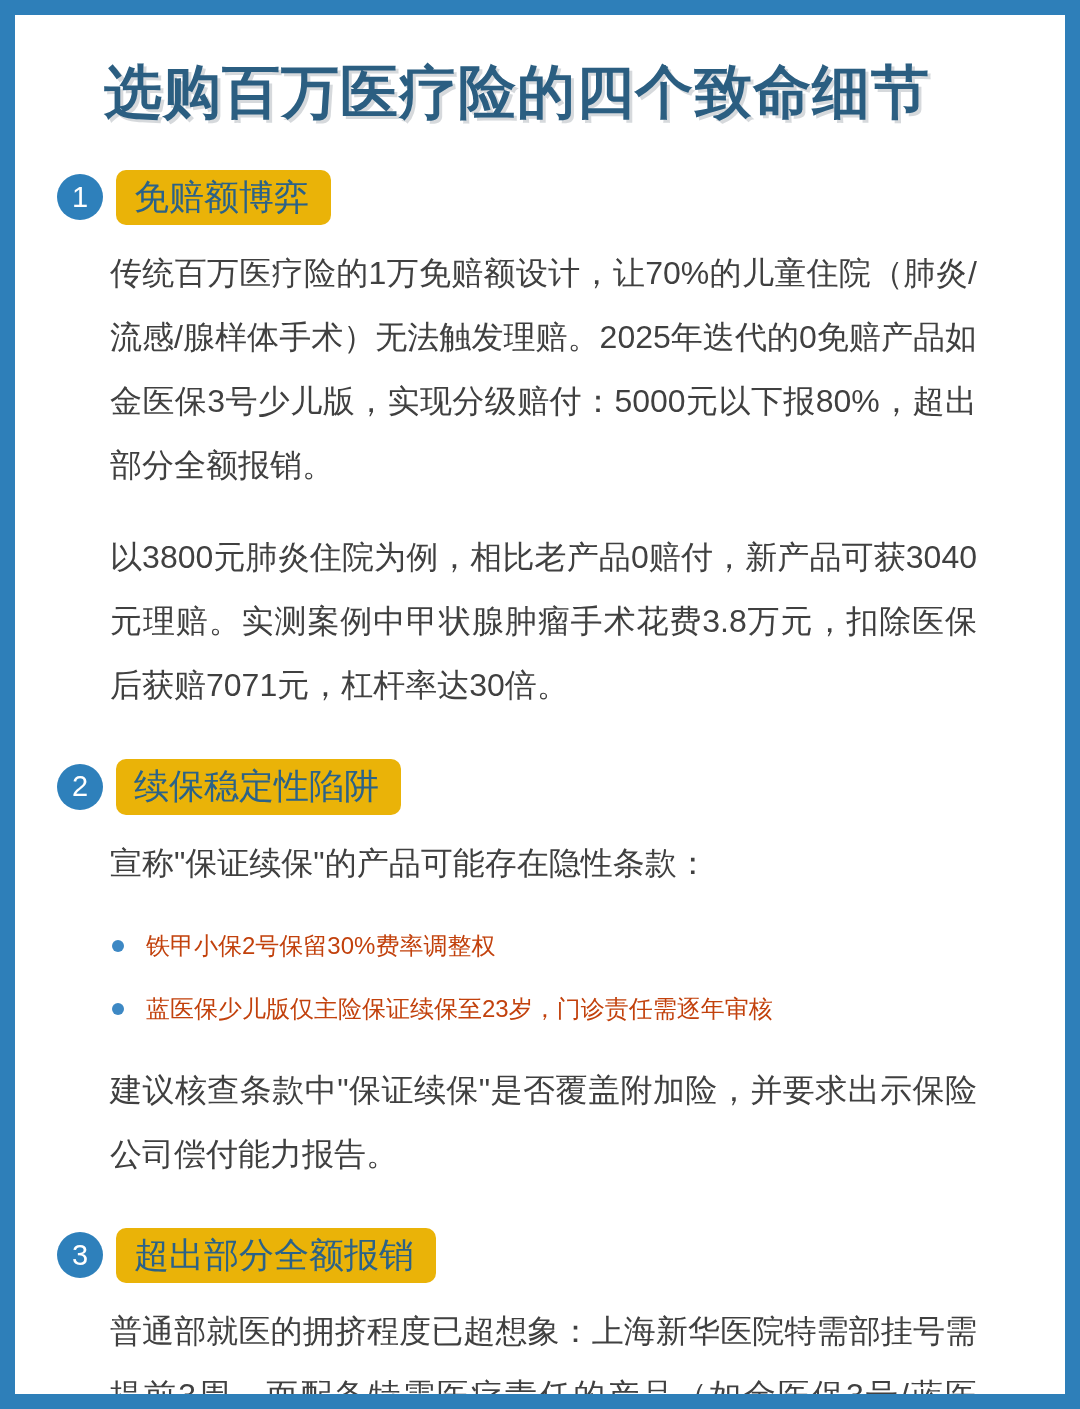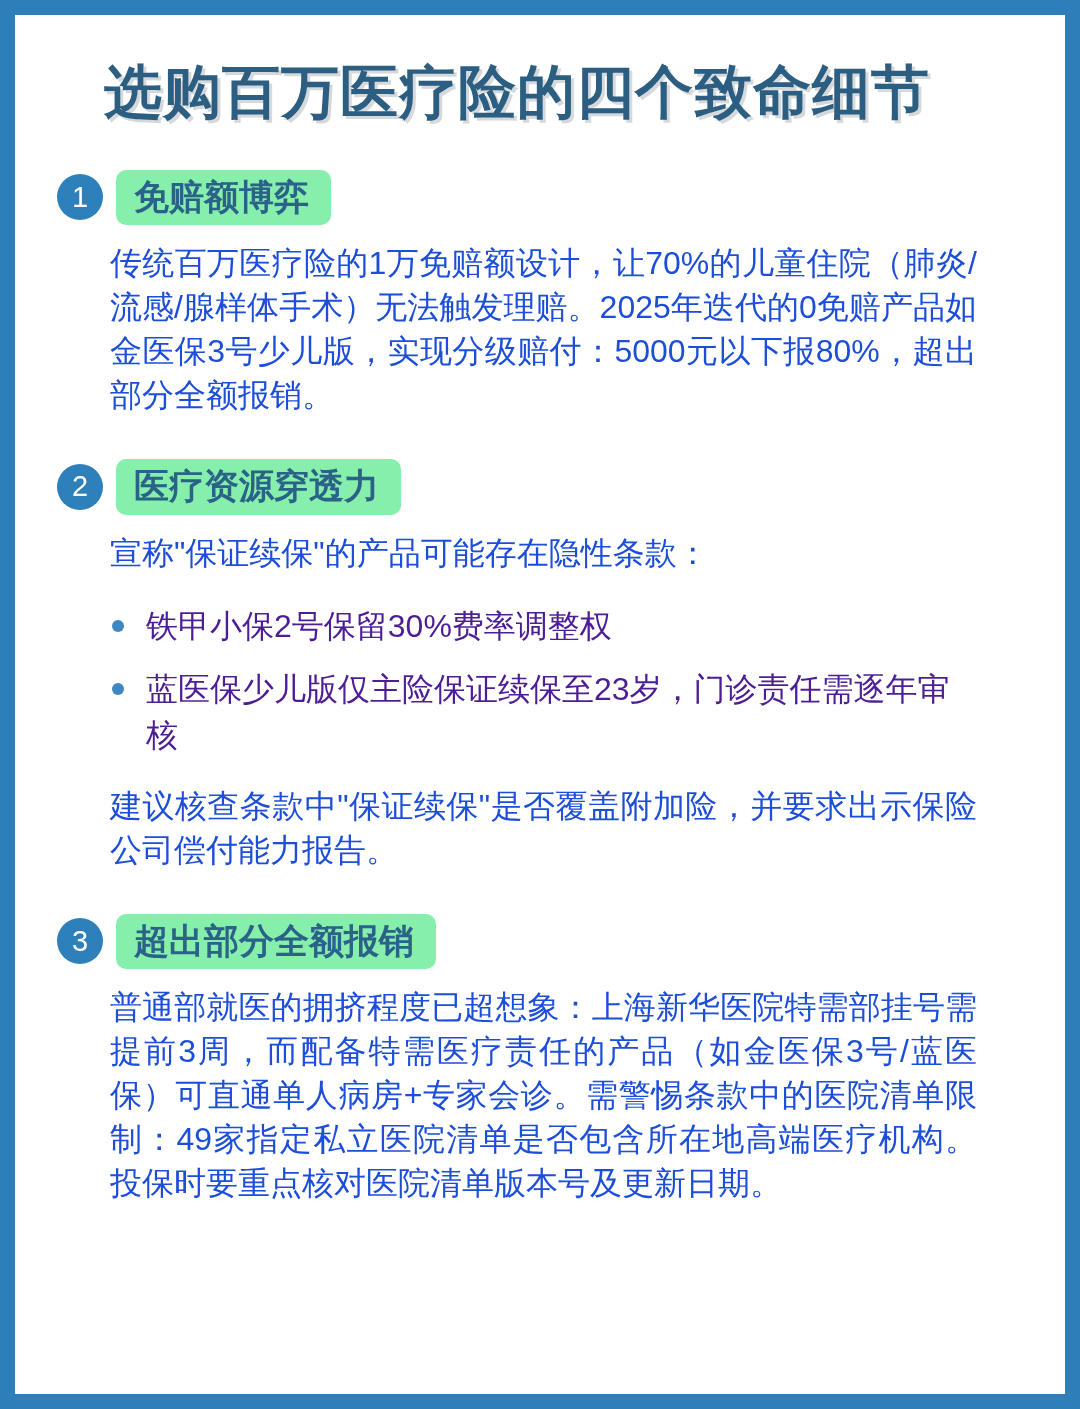--- a/index.html
+++ b/index.html
@@ -44,49 +44,49 @@
     background: #2e80bb;
     color: #ffffff;
     font-size: 29px;
     font-weight: 500;
     display: flex;
     align-items: center;
     justify-content: center;
     line-height: 1;
   }
   .pill {
-    background: #86efac;
+    background: #eab308;
     border-radius: 10px;
     padding: 8px 22px 9px 18px;
     font-size: 35px;
-    font-weight: 700;
+    font-weight: 400;
     color: #2b6288;
     line-height: 1.1;
   }
   .section-body { margin-left: 53px; }
   .para {
     margin: 8px 0 28px 0;
     font-size: 32px;
-    line-height: 44px;
-    color: #1d4ed8;
+    line-height: 64px;
+    color: #404040;
     text-align: justify;
   }
   .para:last-child { margin-bottom: 0; }
   ul.bullets {
     list-style: none;
     margin: 0 0 26px 0;
     padding: 0;
   }
   ul.bullets li {
     position: relative;
     padding-left: 36px;
     margin-bottom: 17px;
-    font-size: 32px;
+    font-size: 24px;
     line-height: 46px;
-    color: #4c1d95;
+    color: #c2410c;
   }
   ul.bullets li:last-child { margin-bottom: 0; }
   ul.bullets li .dot {
     position: absolute;
     left: 2px;
     top: 17px;
     width: 12px;
     height: 12px;
     border-radius: 50%;
     background: #3d88c4;
@@ -99,27 +99,28 @@
 
   <h1 class="page-title">选购百万医疗险的四个致命细节</h1>
 
   <div class="section">
     <div class="section-header">
       <div class="badge">1</div>
       <div class="pill">免赔额博弈</div>
     </div>
     <div class="section-body">
       <p class="para">传统百万医疗险的1万免赔额设计，让70%的儿童住院（肺炎/流感/腺样体手术）无法触发理赔。2025年迭代的0免赔产品如金医保3号少儿版，实现分级赔付：5000元以下报80%，超出部分全额报销。</p>
+      <p class="para">以3800元肺炎住院为例，相比老产品0赔付，新产品可获3040元理赔。实测案例中甲状腺肿瘤手术花费3.8万元，扣除医保后获赔7071元，杠杆率达30倍。</p>
     </div>
   </div>
 
   <div class="section">
     <div class="section-header">
       <div class="badge">2</div>
-      <div class="pill">医疗资源穿透力</div>
+      <div class="pill">续保稳定性陷阱</div>
     </div>
     <div class="section-body">
       <p class="para">宣称"保证续保"的产品可能存在隐性条款：</p>
       <ul class="bullets">
         <li>
           <span class="dot"></span>
           <span>铁甲小保2号保留30%费率调整权</span>
         </li>
         <li>
           <span class="dot"></span>

